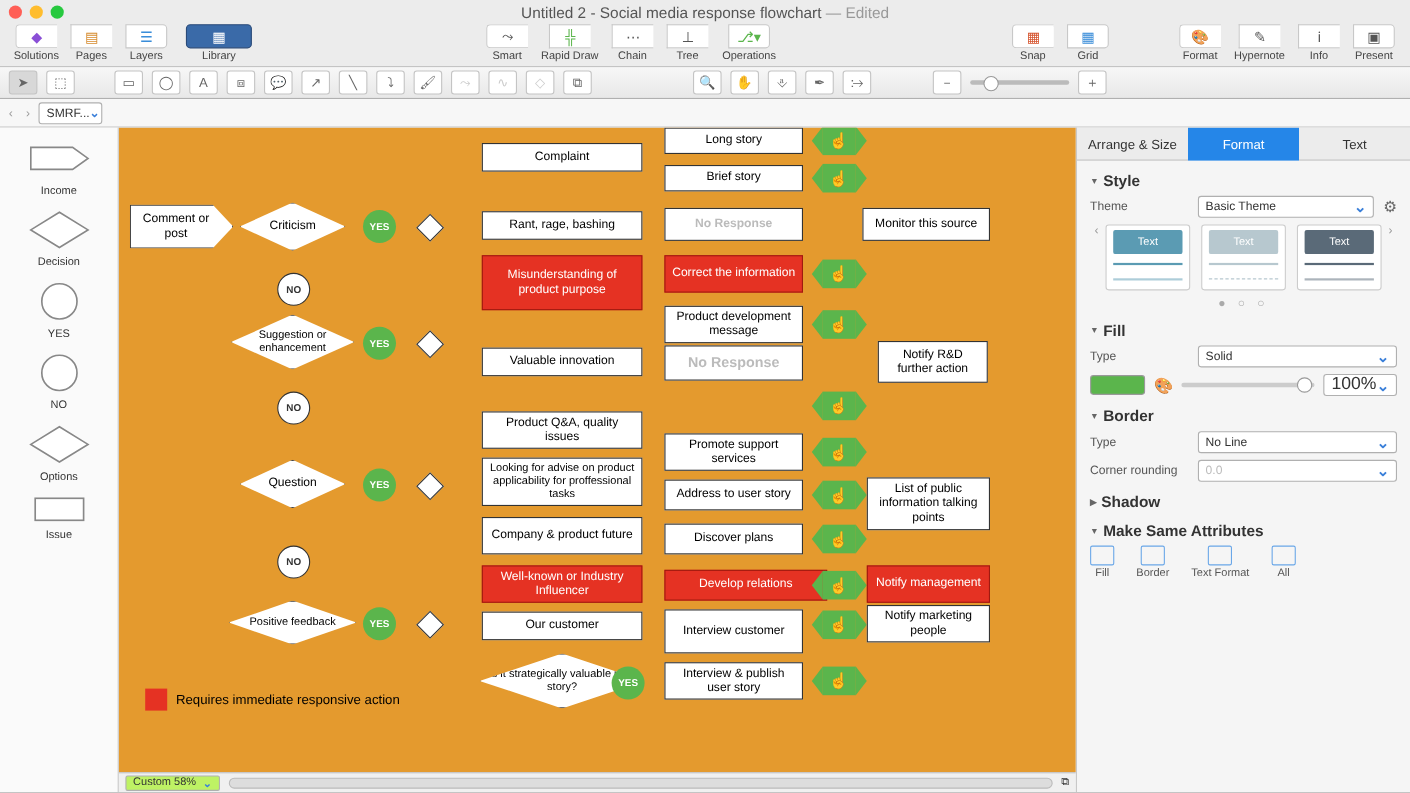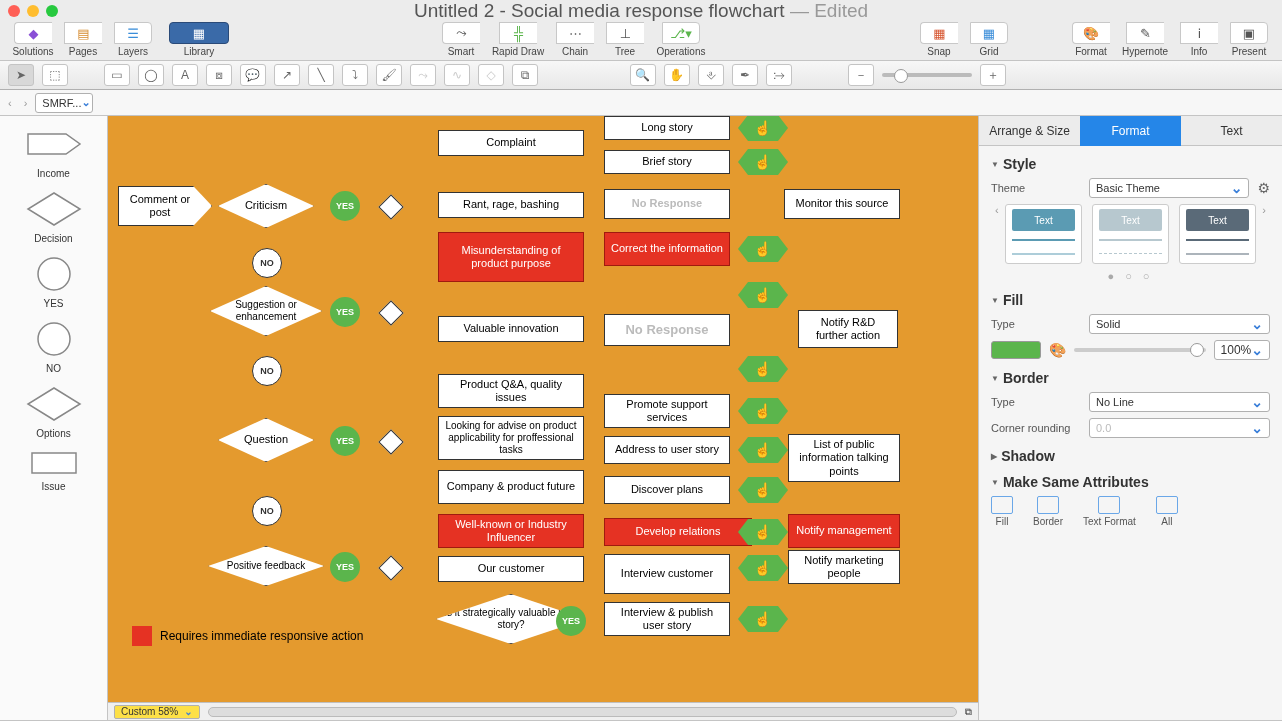--- a/index.html
+++ b/index.html
@@ -3,21 +3,21 @@
 <meta charset="utf-8">
 <style>
 * { box-sizing: border-box; margin: 0; padding: 0; font-family: -apple-system, "Helvetica Neue", Arial, sans-serif; }
 body { width: 1282px; height: 721px; background: #ececec; overflow: hidden; font-size: 11px; color: #333; }
 
 
 .titlebar { height: 22px; display: flex; align-items: center; padding: 0 8px; position: relative; }
 .traffic { display: flex; gap: 7px; }
 .traffic span { width: 12px; height: 12px; border-radius: 50%; display: inline-block; }
 .t-red { background: #ff5f56; } .t-yel { background: #ffbd2e; } .t-grn { background: #27c93f; }
-.titletext { position: absolute; left: 0; right: 0; text-align: center; color: #555; font-size: 19px; }
+.titletext { position: absolute; left: 0; right: 0; text-align: center; color: #555; font-size: 14px; }
 .titletext .edited { color: #999; }
 
 
 .toolbar { height: 38px; display: flex; align-items: flex-start; padding: 0 8px; gap: 6px; }
 .tb-spacer { flex: 1; }
 .tb-btn { display: flex; flex-direction: column; align-items: center; gap: 2px; width: 50px; }
 .tb-icon { width: 38px; height: 22px; background: #fff; border: 1px solid #c8c8c8; border-radius: 4px; display: flex; align-items: center; justify-content: center; font-size: 13px; color: #555; }
 .tb-icon.wide { width: 60px; }
 .tb-lbl { font-size: 10px; color: #444; }
 .tb-group { display: flex; gap: 0; }
@@ -40,21 +40,21 @@
 
 
 .main { display: flex; height: 604px; }
 .stencil { width: 108px; background: #fafafa; border-right: 1px solid #c4c4c4; overflow: hidden; padding: 8px 4px; display: flex; flex-direction: column; align-items: center; gap: 4px; }
 .stencil-shape { width: 60px; height: 40px; }
 .stencil-lbl { font-size: 10px; color: #333; margin-bottom: 6px; text-align: center; }
 
 .canvas-wrap { flex: 1; position: relative; background: #e5e5e5; overflow: hidden; }
 .canvas { position: absolute; inset: 0 0 18px 0; background: #e49a2e; overflow: hidden; }
 .zoom-bar { position: absolute; bottom: 0; left: 0; right: 0; height: 18px; background: #f0f0f0; border-top: 1px solid #c0c0c0; display: flex; align-items: center; font-size: 10px; padding: 0 6px; gap: 8px; }
-.zoom-sel { background: #fde047; border: 1px solid #b0b0b0; border-radius: 2px; padding: 0 6px; height: 14px; display: flex; align-items: center; }
+.zoom-sel { background: #bef264; border: 1px solid #b0b0b0; border-radius: 2px; padding: 0 6px; height: 14px; display: flex; align-items: center; }
 .h-scroll { flex:1; height:10px; background:#ddd; border:1px solid #bbb; border-radius:5px; }
 
 .inspector { width: 304px; background: #f5f5f5; border-left: 1px solid #c4c4c4; display: flex; flex-direction: column; overflow: hidden; }
 .insp-tabs { display: flex; height: 30px; }
 .insp-tab { flex: 1; display: flex; align-items: center; justify-content: center; border-bottom: 1px solid #c4c4c4; font-size: 12px; color: #333; background: #ececec; }
 .insp-tab.active { background: #2586e8; color: #fff; border-bottom: none; }
 .insp-body { padding: 10px 12px; font-size: 11px; overflow: auto; }
 .sect { margin-bottom: 10px; }
 .sect-h { font-size: 14px; color: #333; font-weight: 600; margin-bottom: 6px; display:flex; align-items:center; gap:4px;}
 .sect-h::before { content:'▼'; font-size:8px; color:#666;}
@@ -277,20 +277,21 @@
 
       <div class="node red" style="left:330px;top:116px;width:146px;height:50px">Misunderstanding of product purpose</div>
       <div class="node red" style="left:496px;top:116px;width:126px;height:34px">Correct the information</div>
       <div class="hand" style="left:640px;top:120px">☝</div>
 
       <div class="node" style="left:102px;top:170px;width:112px;height:50px;clip-path:polygon(50% 0,100% 50%,50% 100%,0 50%);font-size:10px">Suggestion or enhancement</div>
       <div class="yes-badge" style="left:222px;top:181px">YES</div>
       <div class="diamond-mini" style="left:274px;top:188px"></div>
       <div class="no-badge" style="left:144px;top:240px">NO</div>
 
+      <div class="node" style="left:496px;top:162px;width:126px;height:34px">Product development message</div>
       <div class="hand" style="left:640px;top:166px">☝</div>
       <div class="node" style="left:330px;top:200px;width:146px;height:26px">Valuable innovation</div>
       <div class="node gray big" style="left:496px;top:198px;width:126px;height:32px">No Response</div>
       <div class="node" style="left:690px;top:194px;width:100px;height:38px">Notify R&amp;D further action</div>
 
       <div class="node" style="left:110px;top:302px;width:96px;height:44px;clip-path:polygon(50% 0,100% 50%,50% 100%,0 50%)">Question</div>
       <div class="yes-badge" style="left:222px;top:310px">YES</div>
       <div class="diamond-mini" style="left:274px;top:317px"></div>
       <div class="no-badge" style="left:144px;top:380px">NO</div>
 
@@ -386,21 +387,21 @@
         <div class="irow">
           <div class="ilabel">Type</div>
           <div class="isel">
               <span>Solid</span>
             </div>
         </div>
         <div class="irow">
           <div class="color-chip" style="background:#5bb54c"></div>
           <span style="font-size:14px">🎨</span>
           <div class="slider"></div>
-          <div class="isel" style="flex:0 0 50px;font-size:12px">
+          <div class="isel" style="flex:0 0 50px;font-size:16px">
               <span>100%</span>
             </div>
         </div>
       </div>
 
       <div class="sect">
         <div class="sect-h">Border</div>
         <div class="irow">
           <div class="ilabel">Type</div>
           <div class="isel">

